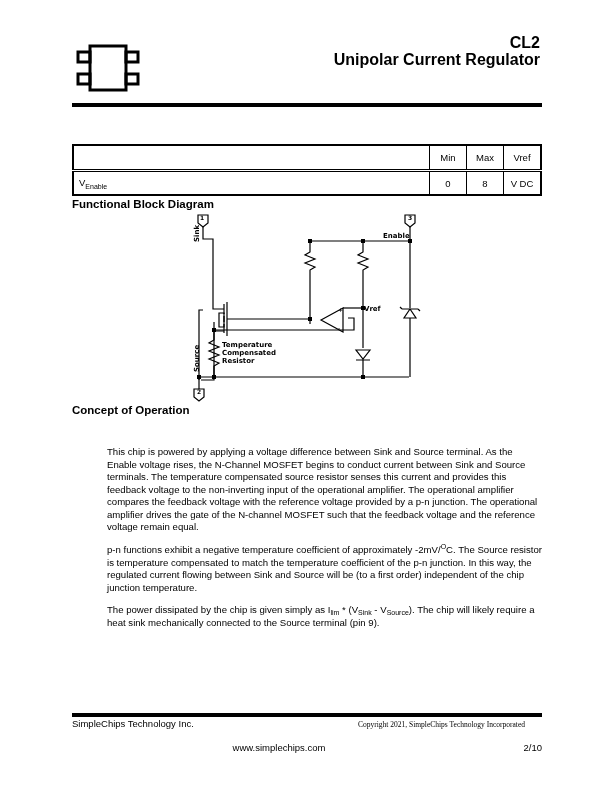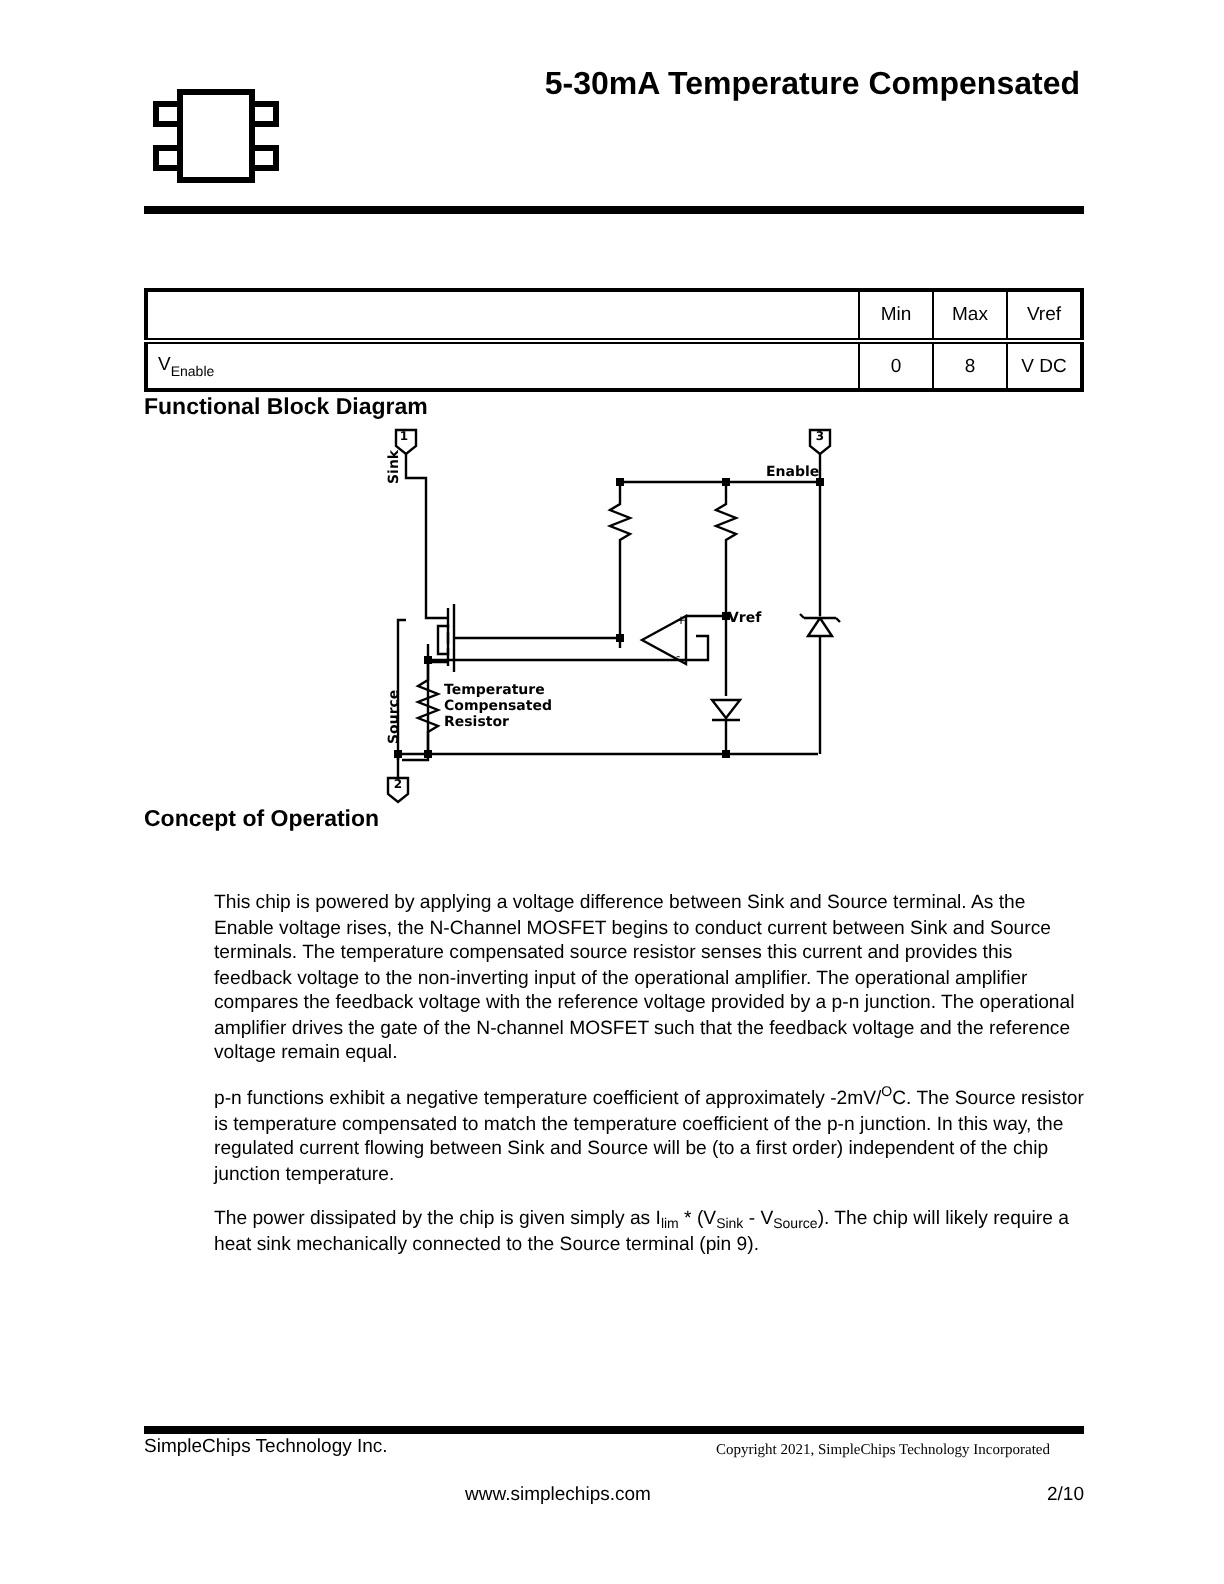--- a/index.html
+++ b/index.html
@@ -33,21 +33,22 @@
 
 <svg class="abs logo" viewBox="0 0 64 48">
   <rect x="14" y="2" width="36" height="44" fill="none" stroke="#000" stroke-width="3"></rect>
   <rect x="2" y="8" width="12" height="10" fill="none" stroke="#000" stroke-width="3"></rect>
   <rect x="2" y="30" width="12" height="10" fill="none" stroke="#000" stroke-width="3"></rect>
   <rect x="50" y="8" width="12" height="10" fill="none" stroke="#000" stroke-width="3"></rect>
   <rect x="50" y="30" width="12" height="10" fill="none" stroke="#000" stroke-width="3"></rect>
 </svg>
 
 <div class="abs hdr">
-  <div class="sub">5-30mA Temperature Compensated</div>
+  <div class="code">CL2</div>
+  <div class="title">Unipolar Current Regulator</div>
 </div>
 
 <div class="abs rule" style="top:103px;"></div>
 
 <table class="spec">
   <tbody>
       <tr>
     <td style="width:auto;"></td>
     <td class="hd" style="width:26px;">Min</td>
     <td class="hd" style="width:26px;">Max</td>

